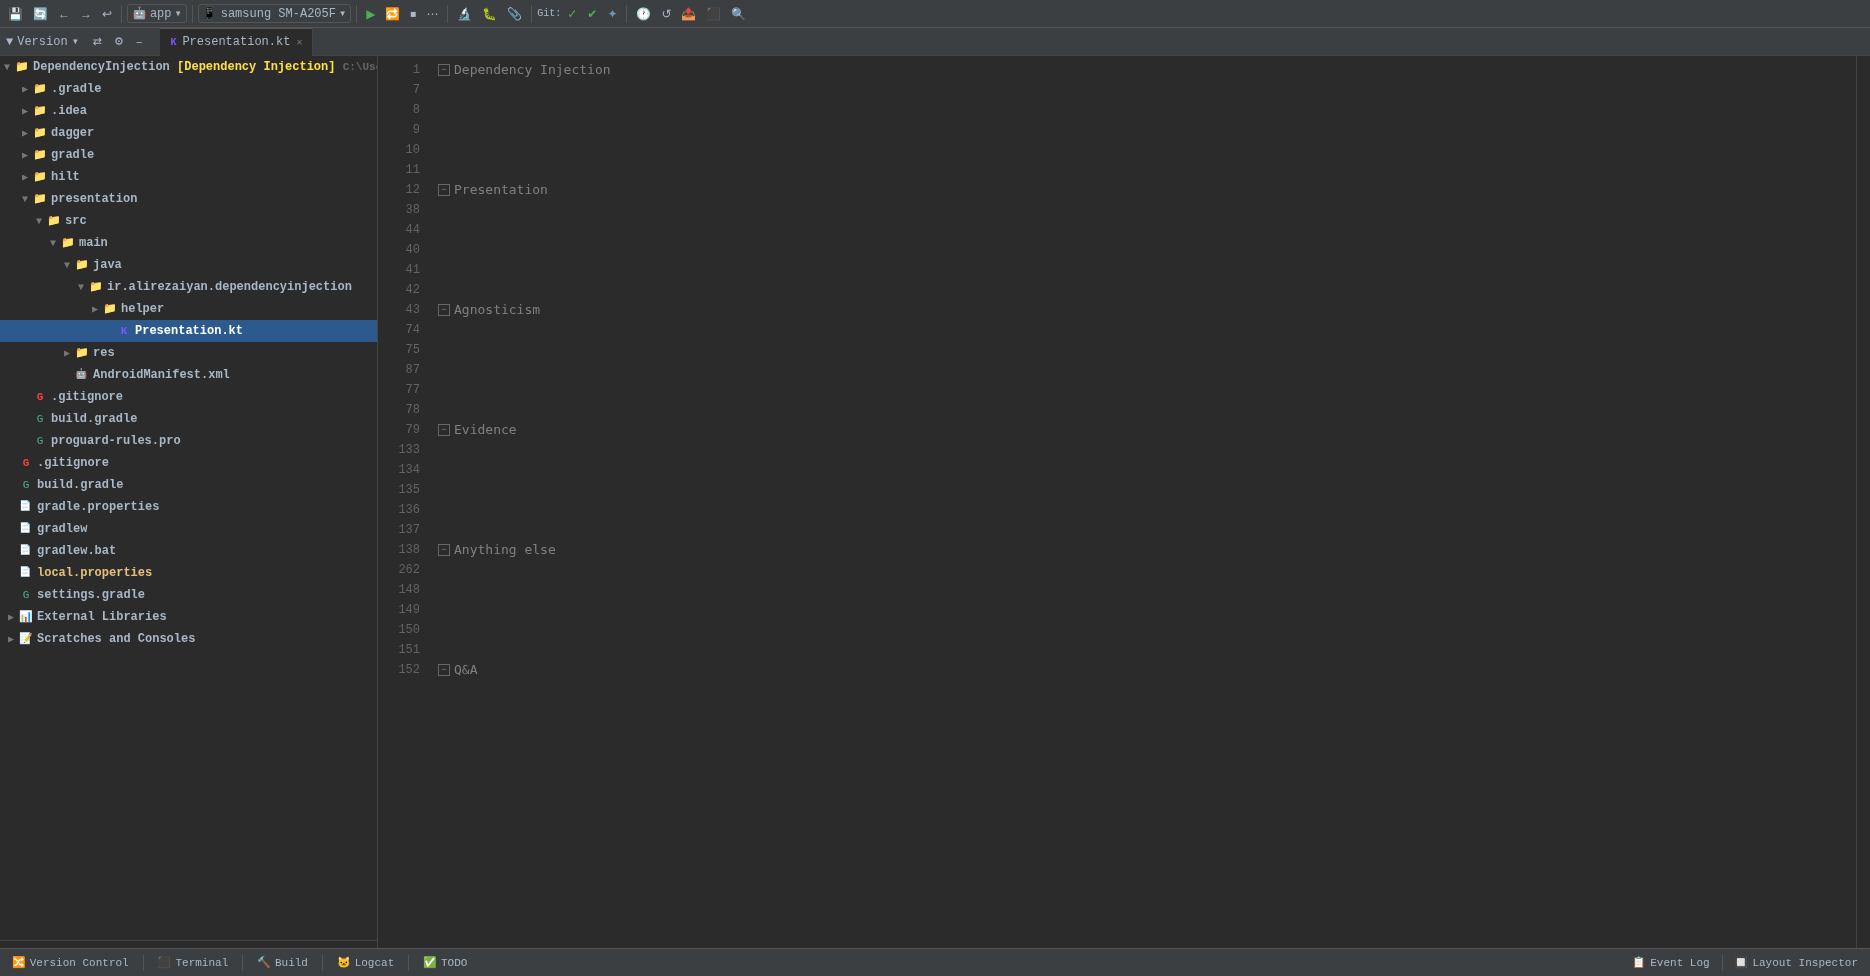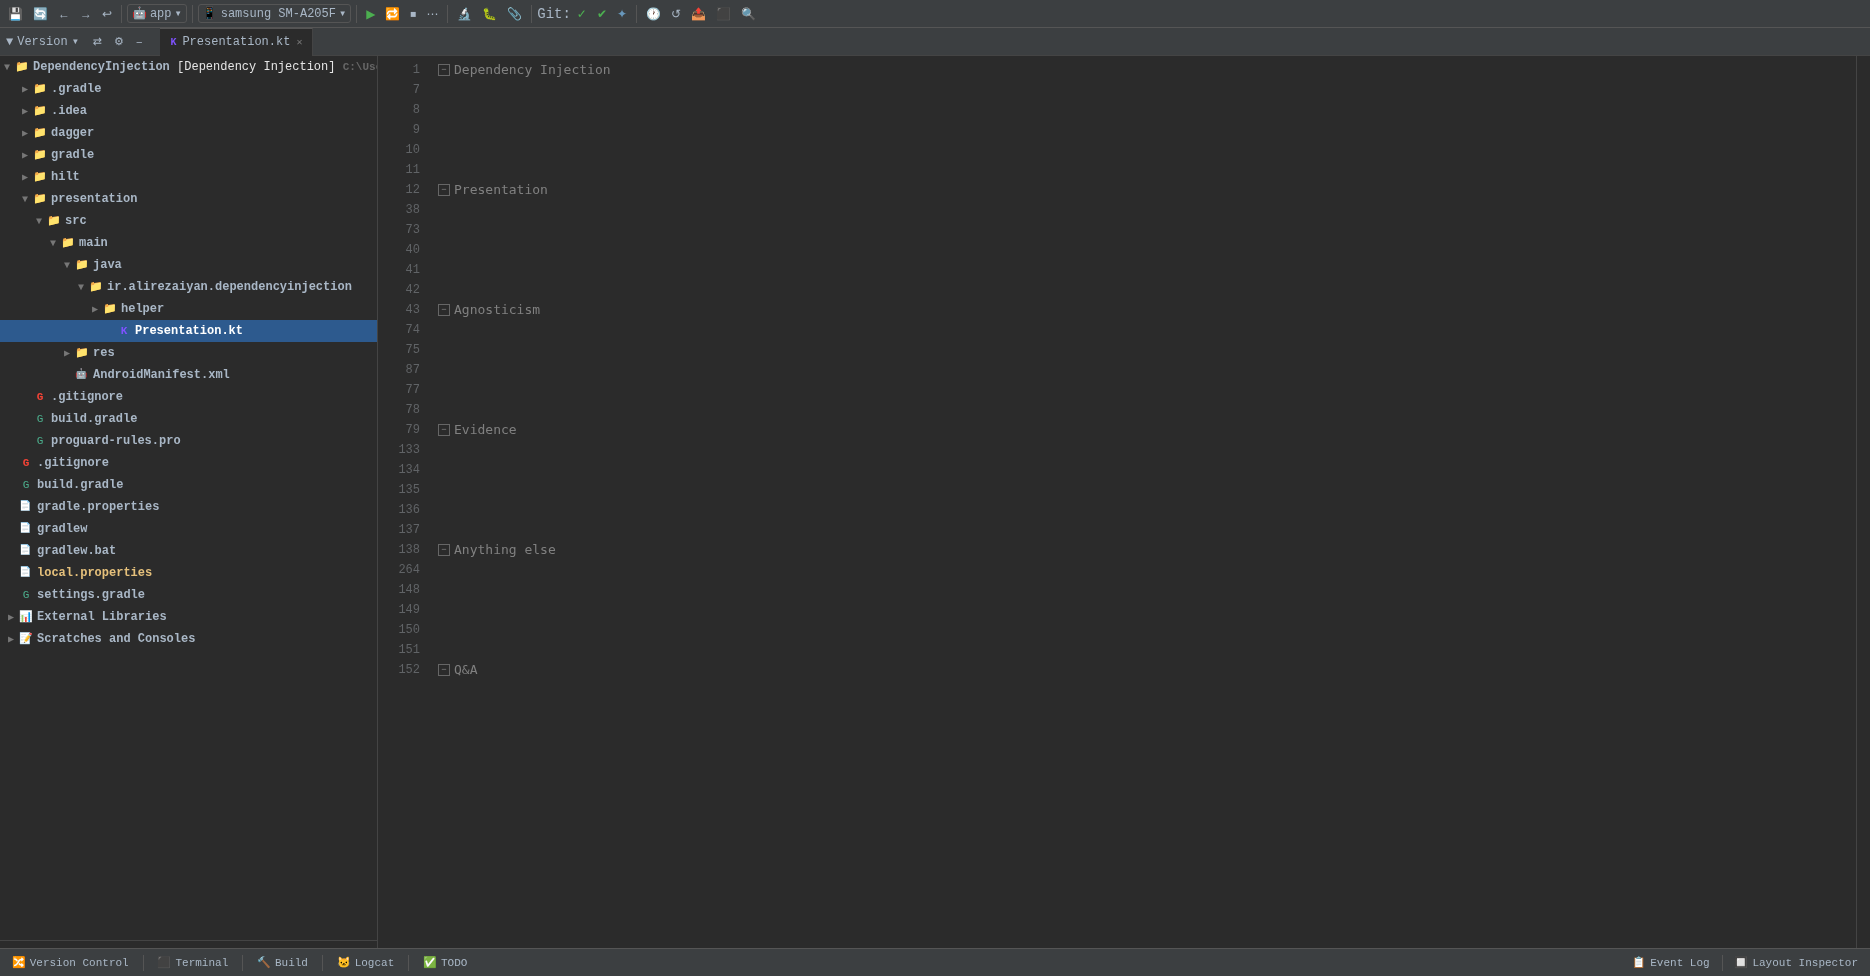--- a/index.html
+++ b/index.html
@@ -300,21 +300,21 @@
   <div class="toolbar-separator"></div>
   <button class="toolbar-btn" style="color:#4caf50;">▶</button>
   <button class="toolbar-btn">🔁</button>
   <button class="toolbar-btn">⏹</button>
   <button class="toolbar-btn">⋯</button>
   <div class="toolbar-separator"></div>
   <button class="toolbar-btn">🔬</button>
   <button class="toolbar-btn">🐛</button>
   <button class="toolbar-btn">📎</button>
   <div class="toolbar-separator"></div>
-  <span style="color:#a9b7c6; font-size:14px;">Git:</span>
+  <span style="color:#a9b7c6; font-size:10px;">Git:</span>
   <button class="toolbar-btn" style="color:#4caf50;">✓</button>
   <button class="toolbar-btn" style="color:#4caf50;">✔</button>
   <button class="toolbar-btn" style="color:#6897bb;">✦</button>
   <div class="toolbar-separator"></div>
   <button class="toolbar-btn">🕐</button>
   <button class="toolbar-btn">↺</button>
   <button class="toolbar-btn">📤</button>
   <button class="toolbar-btn">⬛</button>
   <button class="toolbar-btn">🔍</button>
 </div>
@@ -341,21 +341,21 @@
 
 <div class="main-area">
 
   <div class="sidebar">
     <div class="sidebar-content">
 
       <div class="tree-item">
         <span class="tree-indent" style="width:4px;"></span>
         <span class="tree-arrow">▼</span>
         <span class="item-icon icon-folder">📁</span>
-        <span class="item-label bold">DependencyInjection <span style="color:#e5e5e5; font-weight:normal;">[Dependency Injection]</span> <span style="color:#666; font-size:11px;">C:\Users\Ali\Andro...</span></span>
+        <span class="item-label bold">DependencyInjection <span style="color:#fde047; font-weight:bold;">[Dependency Injection]</span> <span style="color:#666; font-size:11px;">C:\Users\Ali\Andro...</span></span>
       </div>
 
       <div class="tree-item">
         <span class="tree-indent" style="width:18px;"></span>
         <span class="tree-arrow">▶</span>
         <span class="item-icon icon-folder">📁</span>
         <span class="item-label">.gradle</span>
       </div>
 
       <div class="tree-item">
@@ -542,38 +542,38 @@
 
       <div class="line-numbers">
         <div>1</div>
         <div>7</div>
         <div>8</div>
         <div>9</div>
         <div>10</div>
         <div>11</div>
         <div>12</div>
         <div>38</div>
-        <div>73</div>
+        <div>44</div>
         <div>40</div>
         <div>41</div>
         <div>42</div>
         <div>43</div>
         <div>74</div>
         <div>75</div>
         <div>87</div>
         <div>77</div>
         <div>78</div>
         <div>79</div>
         <div>133</div>
         <div>134</div>
         <div>135</div>
         <div>136</div>
         <div>137</div>
         <div>138</div>
-        <div>264</div>
+        <div>262</div>
         <div>148</div>
         <div>149</div>
         <div>150</div>
         <div>151</div>
         <div>152</div>
       </div>
 
       <div class="code-content">
 
         <div class="code-line">

